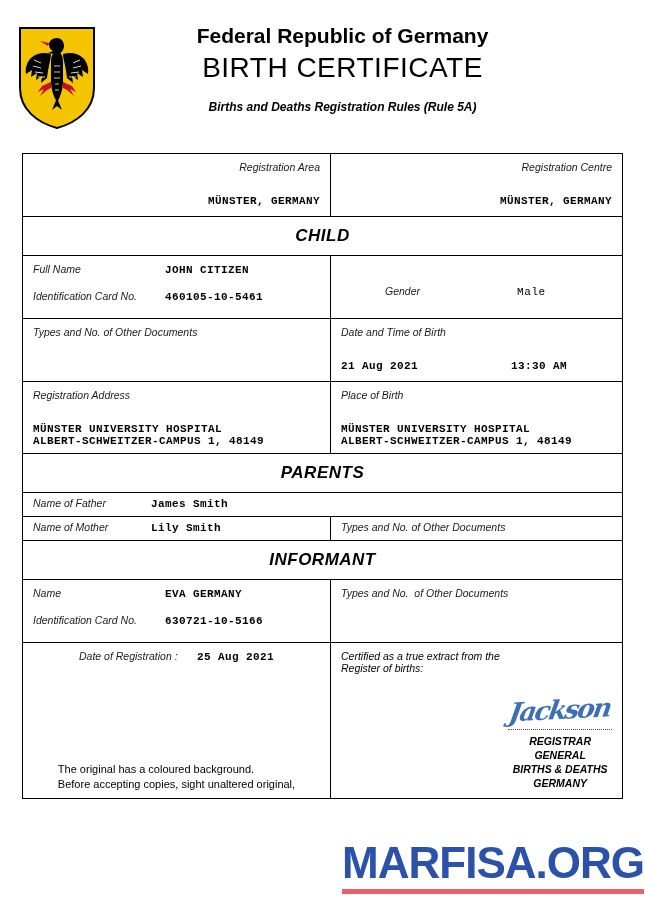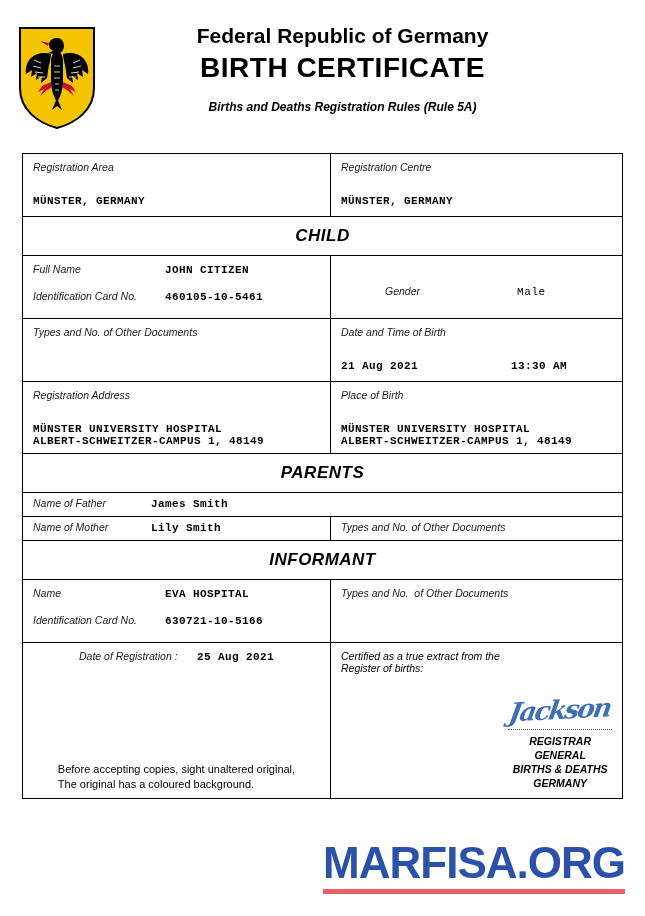--- a/index.html
+++ b/index.html
@@ -34,21 +34,21 @@
     padding-left: 40px;
   }
   .title-line1 {
     font-size: 21px;
     font-weight: bold;
     letter-spacing: 0px;
     line-height: 28px;
   }
   .title-line2 {
     font-size: 28px;
-    font-weight: bold;
+    font-weight: normal;
     letter-spacing: 0.5px;
     line-height: 36px;
   }
   .subtitle {
     text-align: center;
     padding-left: 40px;
     font-size: 12px;
     font-weight: bold;
     margin-top: 14px;
     font-style: italic;
@@ -123,21 +123,21 @@
     display: flex;
     align-items: baseline;
   }
   .line .label { flex: 0 0 132px; }
   .line.narrow .label { flex: 0 0 118px; }
 
   .spacer-sm { height: 14px; }
   .spacer-md { height: 22px; }
 
   
-  .h-reg   { min-height: 62px; }
+  .h-reg   { min-height: 62px; text-align: right; }
   .h-child { min-height: 62px; gap: 44px; }
   .h-docs  { min-height: 62px; }
   .h-addr  { min-height: 70px; }
   .h-nm    { min-height: 23px; }
   .h-inf   { min-height: 62px; }
   .h-final { min-height: 155px; }
 
   .nm-row .cell { padding-top: 4px; padding-bottom: 3px; }
 
   
@@ -186,21 +186,21 @@
     text-align: center;
     font-size: 10.5px;
     font-style: italic;
     font-weight: bold;
     line-height: 14px;
   }
 
   
   .logo {
     position: absolute;
-    right: 20px;
+    right: 1px;
     bottom: 22px;
     text-align: right;
   }
   .logo-text {
     font-size: 44px;
     font-weight: bold;
     letter-spacing: -1px;
     line-height: 48px;
   }
   .logo-bar {
@@ -351,42 +351,42 @@
   </div>
 
   <div class="row">
     <div class="cell full section-banner">INFORMANT</div>
   </div>
 
   <div class="row h-inf">
     <div class="cell left">
       <div class="line">
         <span class="label">Name</span>
-        <span class="value">EVA HOSPITAL</span>
+        <span class="value">EVA GERMANY</span>
       </div>
       <div class="spacer-sm"></div>
       <div class="line">
         <span class="label">Identification Card No.</span>
         <span class="value">630721-10-5166</span>
       </div>
     </div>
     <div class="cell right">
       <div class="label">Types and No.  of Other Documents</div>
     </div>
   </div>
 
   <div class="row h-final">
     <div class="cell left final-left">
       <div class="line">
         <span class="label" style="flex:0 0 118px;">Date of Registration :</span>
         <span class="value">25 Aug 2021</span>
       </div>
       <div class="note">
+        <div>The original has a coloured background.</div>
         <div>Before accepting copies, sight unaltered original,</div>
-        <div>The original has a coloured background.</div>
       </div>
     </div>
     <div class="cell right final-right">
       <div class="cert-note">Certified as a true extract from the Register of births:</div>
       <div class="sig-area">
         <div class="signature">Jackson</div>
         <div class="dotted"></div>
         <div class="registrar">
           <div>REGISTRAR GENERAL</div>
           <div>BIRTHS &amp; DEATHS GERMANY</div>

